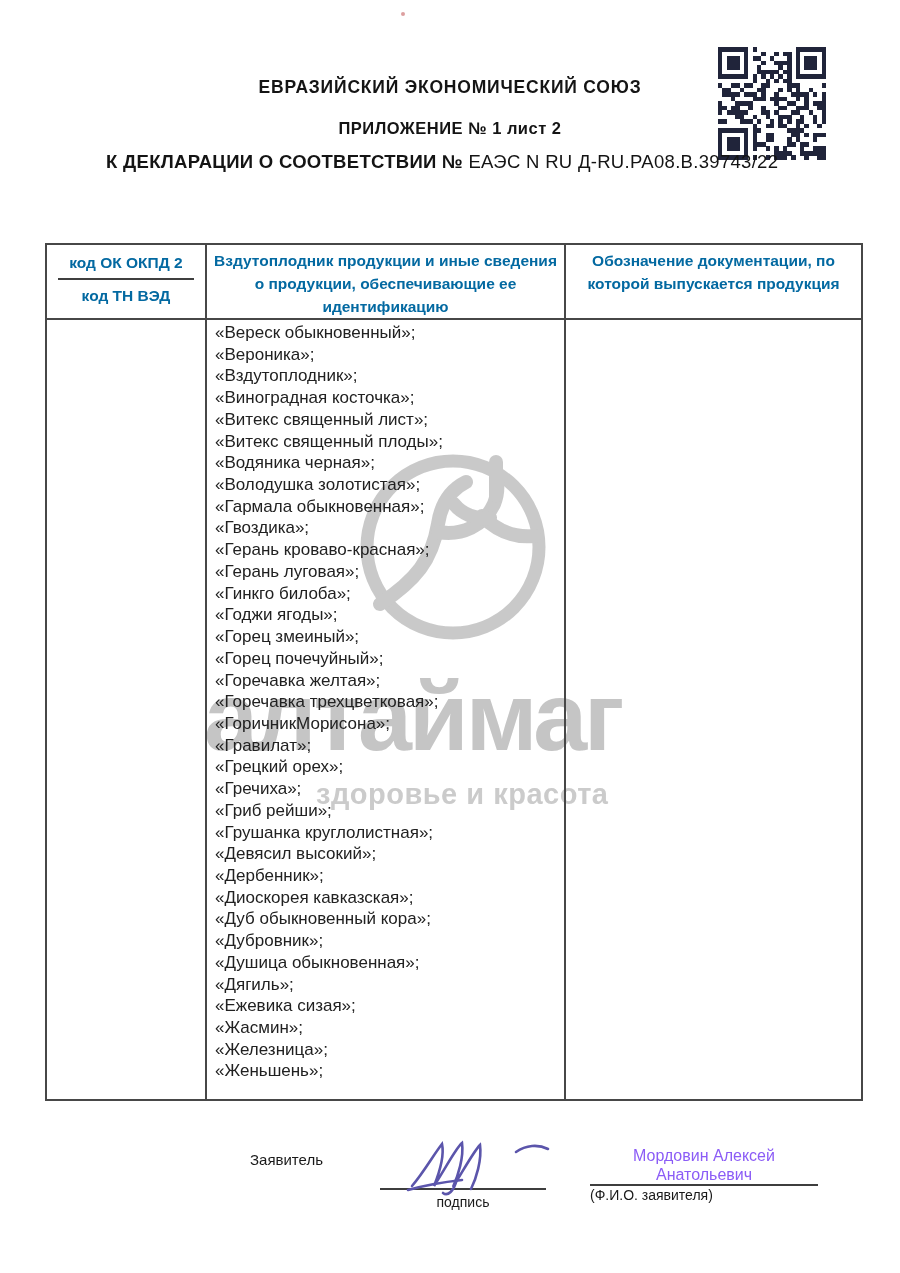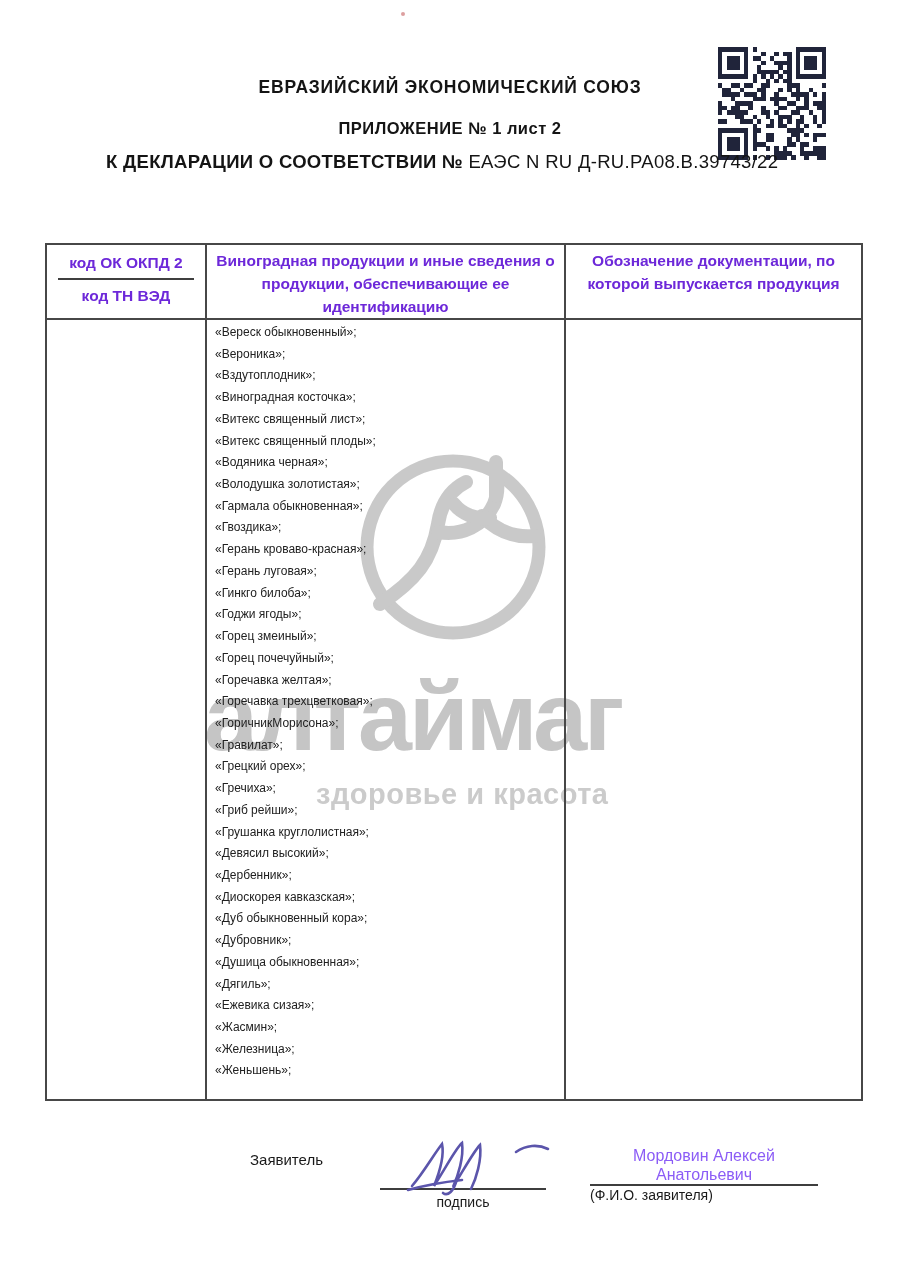--- a/index.html
+++ b/index.html
@@ -27,26 +27,26 @@
   .wm-tag{left:316px;top:780px;font-size:29px;font-weight:bold;letter-spacing:.5px;
     color:#cbcbcb;line-height:1;}
   
   .tbl{position:absolute;left:45px;top:243px;width:814px;height:854px;
     border:2px solid #474747;z-index:1;display:flex;flex-direction:column;}
   .tbl-head{display:flex;height:73px;border-bottom:2px solid #474747;flex:0 0 auto;}
   .tbl-body{display:flex;flex:1 1 auto;}
   .c1{width:158px;border-right:2px solid #474747;flex:0 0 auto;}
   .c2{width:345px;border-right:2px solid #474747;flex:0 0 auto;}
   .c3{flex:1 1 auto;}
-  .hcell{font-weight:bold;font-size:15.5px;text-align:center;color:#6d28d9;line-height:23px;}
+  .hcell{font-weight:bold;font-size:15.5px;text-align:center;color:#0369a1;line-height:23px;}
   .c1.hcell{padding-top:6px;}
   .c1-sep{width:136px;height:2px;background:#3f3f3f;margin:4px auto 4px auto;}
   .c2.hcell,.c3.hcell{padding:4px 6px 0 6px;}
   .prod-list{padding:2px 4px 0 8px;}
-  .prod-line{font-size:12px;line-height:21.72px;color:#212121;white-space:nowrap;}
+  .prod-line{font-size:17px;line-height:21.72px;color:#212121;white-space:nowrap;}
   
   .ft-applicant{position:absolute;left:250px;top:1151px;font-size:15px;color:#1a1a1a;}
   .sig-ink{position:absolute;left:398px;top:1136px;z-index:2;}
   .sig-line{position:absolute;left:380px;top:1188px;width:166px;height:2px;background:#3e3e3e;}
   .sig-caption{position:absolute;left:380px;top:1194px;width:166px;text-align:center;
     font-size:14px;color:#1a1a1a;}
   .fio-block{position:absolute;left:590px;top:1146px;width:228px;text-align:center;
     font-size:16px;line-height:19px;color:#8b5cf6;}
   .fio-line{position:absolute;left:590px;top:1184px;width:228px;height:2px;background:#3e3e3e;}
   .fio-caption{position:absolute;left:590px;top:1187px;width:228px;text-align:left;
@@ -386,21 +386,21 @@
         </g>
       </svg></div>
 
   <div class="tbl">
     <div class="tbl-head">
       <div class="c1 hcell">
         <div>код ОК ОКПД 2</div>
         <div class="c1-sep"></div>
         <div>код ТН ВЭД</div>
       </div>
-      <div class="c2 hcell">Виноградная продукции и иные сведения о продукции, обеспечивающие ее идентификацию</div>
+      <div class="c2 hcell">Вздутоплодник продукции и иные сведения о продукции, обеспечивающие ее идентификацию</div>
       <div class="c3 hcell">Обозначение документации, по которой выпускается продукция</div>
     </div>
     <div class="tbl-body">
       <div class="c1"></div>
       <div class="c2 prod-list">
           <div class="prod-line">«Вереск обыкновенный»;</div>
           <div class="prod-line">«Вероника»;</div>
           <div class="prod-line">«Вздутоплодник»;</div>
           <div class="prod-line">«Виноградная косточка»;</div>
           <div class="prod-line">«Витекс священный лист»;</div>

